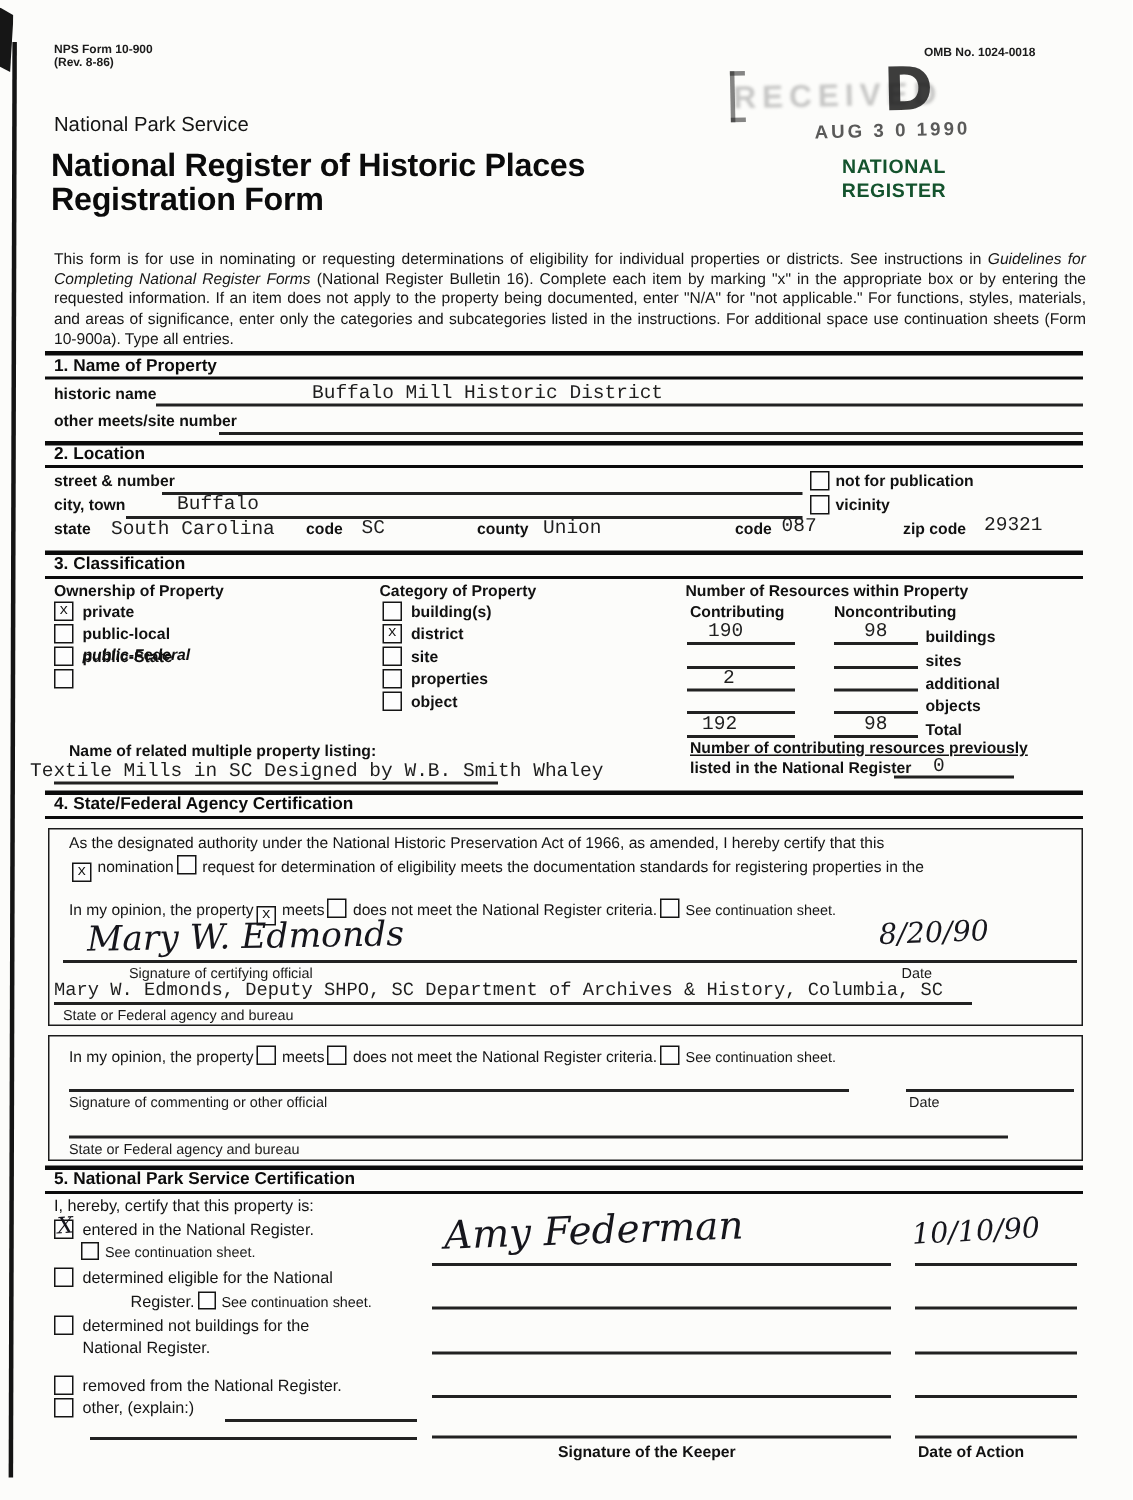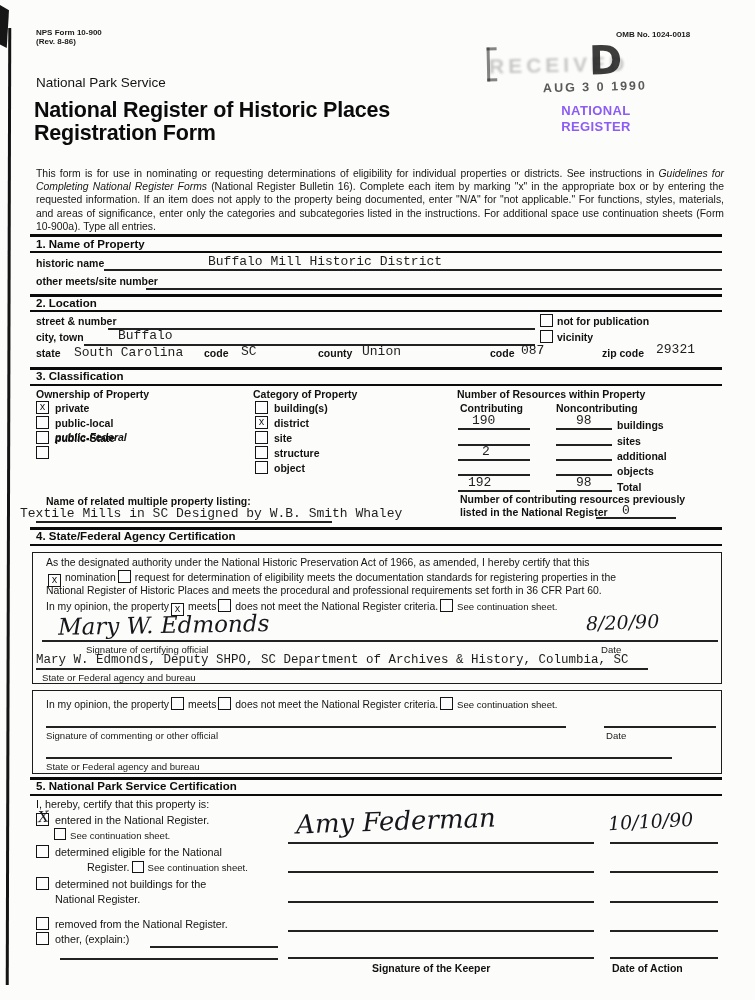--- a/index.html
+++ b/index.html
@@ -34,21 +34,21 @@
   
   .stamp{position:absolute;left:487px;top:40px;width:150px;height:56px;transform:rotate(-1.2deg);}
   .stamp-word{position:absolute;left:2px;top:13px;font-weight:bold;font-size:21px;letter-spacing:4px;
       color:#4a4a4a;opacity:.30;filter:blur(1.1px);}
   .stamp-d{position:absolute;left:102px;top:-2px;font-weight:800;font-size:40px;color:#1c1c1c;opacity:.85;
       font-family:"DejaVu Sans",sans-serif;}
   .stamp-tick{position:absolute;background:#222;opacity:.55;}
   .stamp-date{position:absolute;left:543px;top:80px;font-size:12.5px;font-weight:bold;letter-spacing:2px;
       color:#3e3e3e;opacity:.85;transform:rotate(-1.5deg);white-space:nowrap;}
   .natreg{position:absolute;left:538px;top:103px;width:116px;text-align:center;font-weight:bold;
-      font-size:13px;line-height:16px;color:#8b5cf6;letter-spacing:.4px;}
+      font-size:13px;line-height:16px;color:#14532d;letter-spacing:.4px;}
   
   .edge-line{position:absolute;left:7px;top:28px;width:2.5px;height:957px;background:#141414;transform:rotate(.15deg);}
   .edge-blob{position:absolute;left:0;top:5px;width:9px;height:43px;background:#161616;
       clip-path:polygon(0 0,100% 12%,75% 100%,0 92%);}
 </style>
 </head>
 <body>
 
 <div class="page">
 
@@ -149,21 +149,21 @@
       <i class="mk">x</i>
     </span>
   <div class="lb" style="left:274px;top:417px;">district</div>
   <span class="cba cb" style="left:255px;top:431px;">
       <i class="mk"></i>
     </span>
   <div class="lb" style="left:274px;top:432px;">site</div>
   <span class="cba cb" style="left:255px;top:446px;">
       <i class="mk"></i>
     </span>
-  <div class="lb" style="left:274px;top:447px;">structure</div>
+  <div class="lb" style="left:274px;top:447px;">properties</div>
   <span class="cba cb" style="left:255px;top:461px;">
       <i class="mk"></i>
     </span>
   <div class="lb" style="left:274px;top:462px;">object</div>
 
   <div class="lb" style="left:457px;top:388px;">Number of Resources within Property</div>
   <div class="lb" style="left:460px;top:402px;">Contributing</div>
   <div class="lb" style="left:556px;top:402px;">Noncontributing</div>
 
   <div class="mo" style="left:472px;top:413px;">190</div>
@@ -187,33 +187,32 @@
 
   <div class="mo" style="left:468px;top:475px;">192</div>
   <div class="mo" style="left:576px;top:475px;">98</div>
   <i class="hl" style="left:458px;top:490px;width:72px;"></i>
   <i class="hl" style="left:556px;top:490px;width:56px;"></i>
   <div class="lb" style="left:617px;top:481px;">Total</div>
 
   <div class="lb" style="left:46px;top:495px;">Name of related multiple property listing:</div>
   <div class="mo" style="left:20px;top:506px;">Textile Mills in SC Designed by W.B. Smith Whaley</div>
   <i class="hl" style="left:36px;top:521px;width:296px;"></i>
-  <div class="lb" style="left:460px;top:493px;">Number of contributing resources previously</div>
+  <div class="lb" style="left:460px;top:493px;text-decoration:underline;">Number of contributing resources previously</div>
   <div class="lb" style="left:460px;top:506px;">listed in the National Register</div>
   <div class="mo" style="left:622px;top:503px;">0</div>
   <i class="hl" style="left:596px;top:517px;width:80px;"></i>
 
   <div class="r3" style="left:30px;top:527px;width:692px;"></div>
   <div class="sh" style="left:36px;top:530px;">4. State/Federal Agency Certification</div>
   <div class="r2" style="left:30px;top:544px;width:692px;"></div>
 
   <div style="position:absolute;left:32px;top:552px;width:688px;height:130px;border:1.6px solid #1c1c1c;"></div>
   <div class="tx" style="left:46px;top:557px;">As the designated authority under the National Historic Preservation Act of 1966, as amended, I hereby certify that this</div>
   <div class="tx" style="left:46px;top:570px;"><span class="cb inb"><i class="mk">x</i></span><span>nomination</span><span class="cb inb"><i class="mk"></i></span><span>request for determination of eligibility meets the documentation standards for registering properties in the</span></div>
-  <div class="tx" style="left:46px;top:585px;">National Register of Historic Places and meets the procedural and professional requirements set forth in 36 CFR Part 60.</div>
   <div class="tx" style="left:46px;top:599px;"><span>In my opinion, the property</span><span class="cb inb"><i class="mk">x</i></span><span>meets</span><span class="cb inb"><i class="mk"></i></span><span>does not meet the National Register criteria.</span><span class="cb inb"><i class="mk"></i></span><span class="small-cont">See continuation sheet.</span></div>
 
   <div class="sc" style="left:58px;top:612px;font-size:23px;transform:rotate(-1deg);">Mary W. Edmonds</div>
   <div class="sc" style="left:586px;top:611px;font-size:19px;transform:rotate(-2deg);">8/20/90</div>
   <i class="hl" style="left:42px;top:640px;width:676px;"></i>
   <div class="ls" style="left:42px;top:644px;margin-left:44px;">Signature of certifying official</div>
   <div class="ls" style="left:601px;top:644px;">Date</div>
   <div class="mo" style="left:36px;top:653px;font-size:12.5px;">Mary W. Edmonds, Deputy SHPO, SC Department of Archives &amp; History, Columbia, SC</div>
   <i class="hl" style="left:36px;top:668px;width:612px;"></i>
   <div class="ls" style="left:42px;top:672px;">State or Federal agency and bureau</div>

